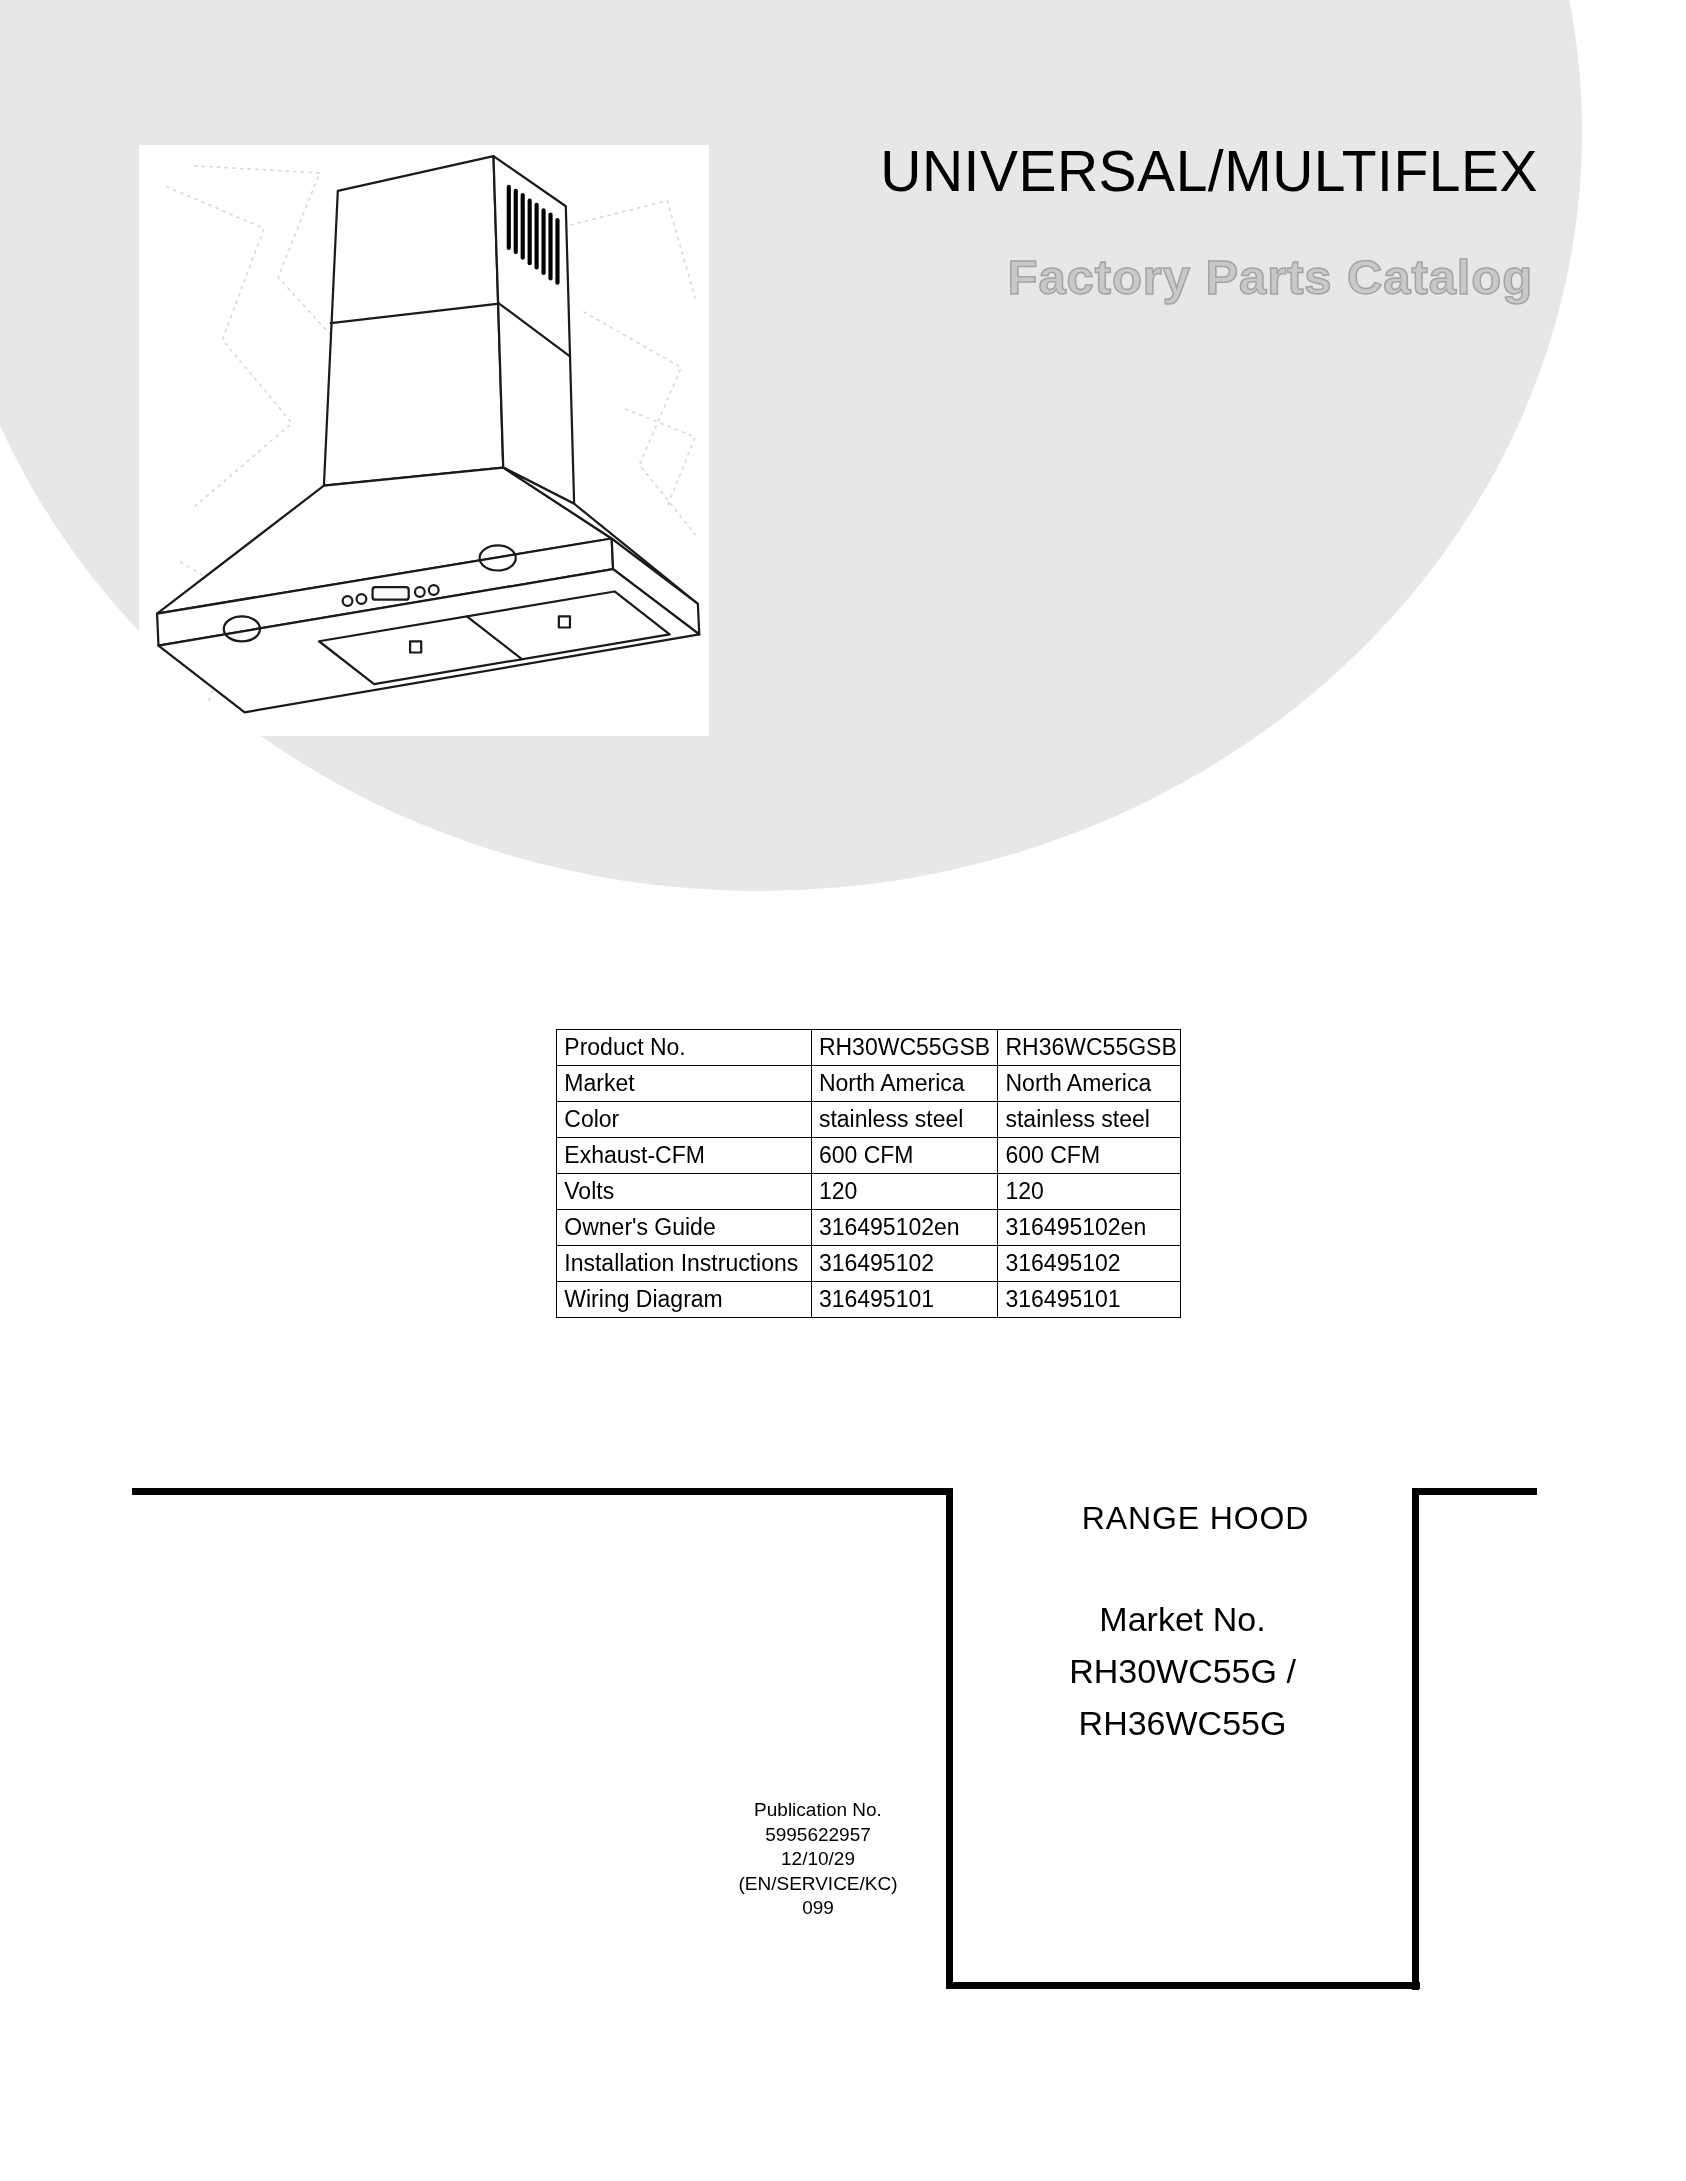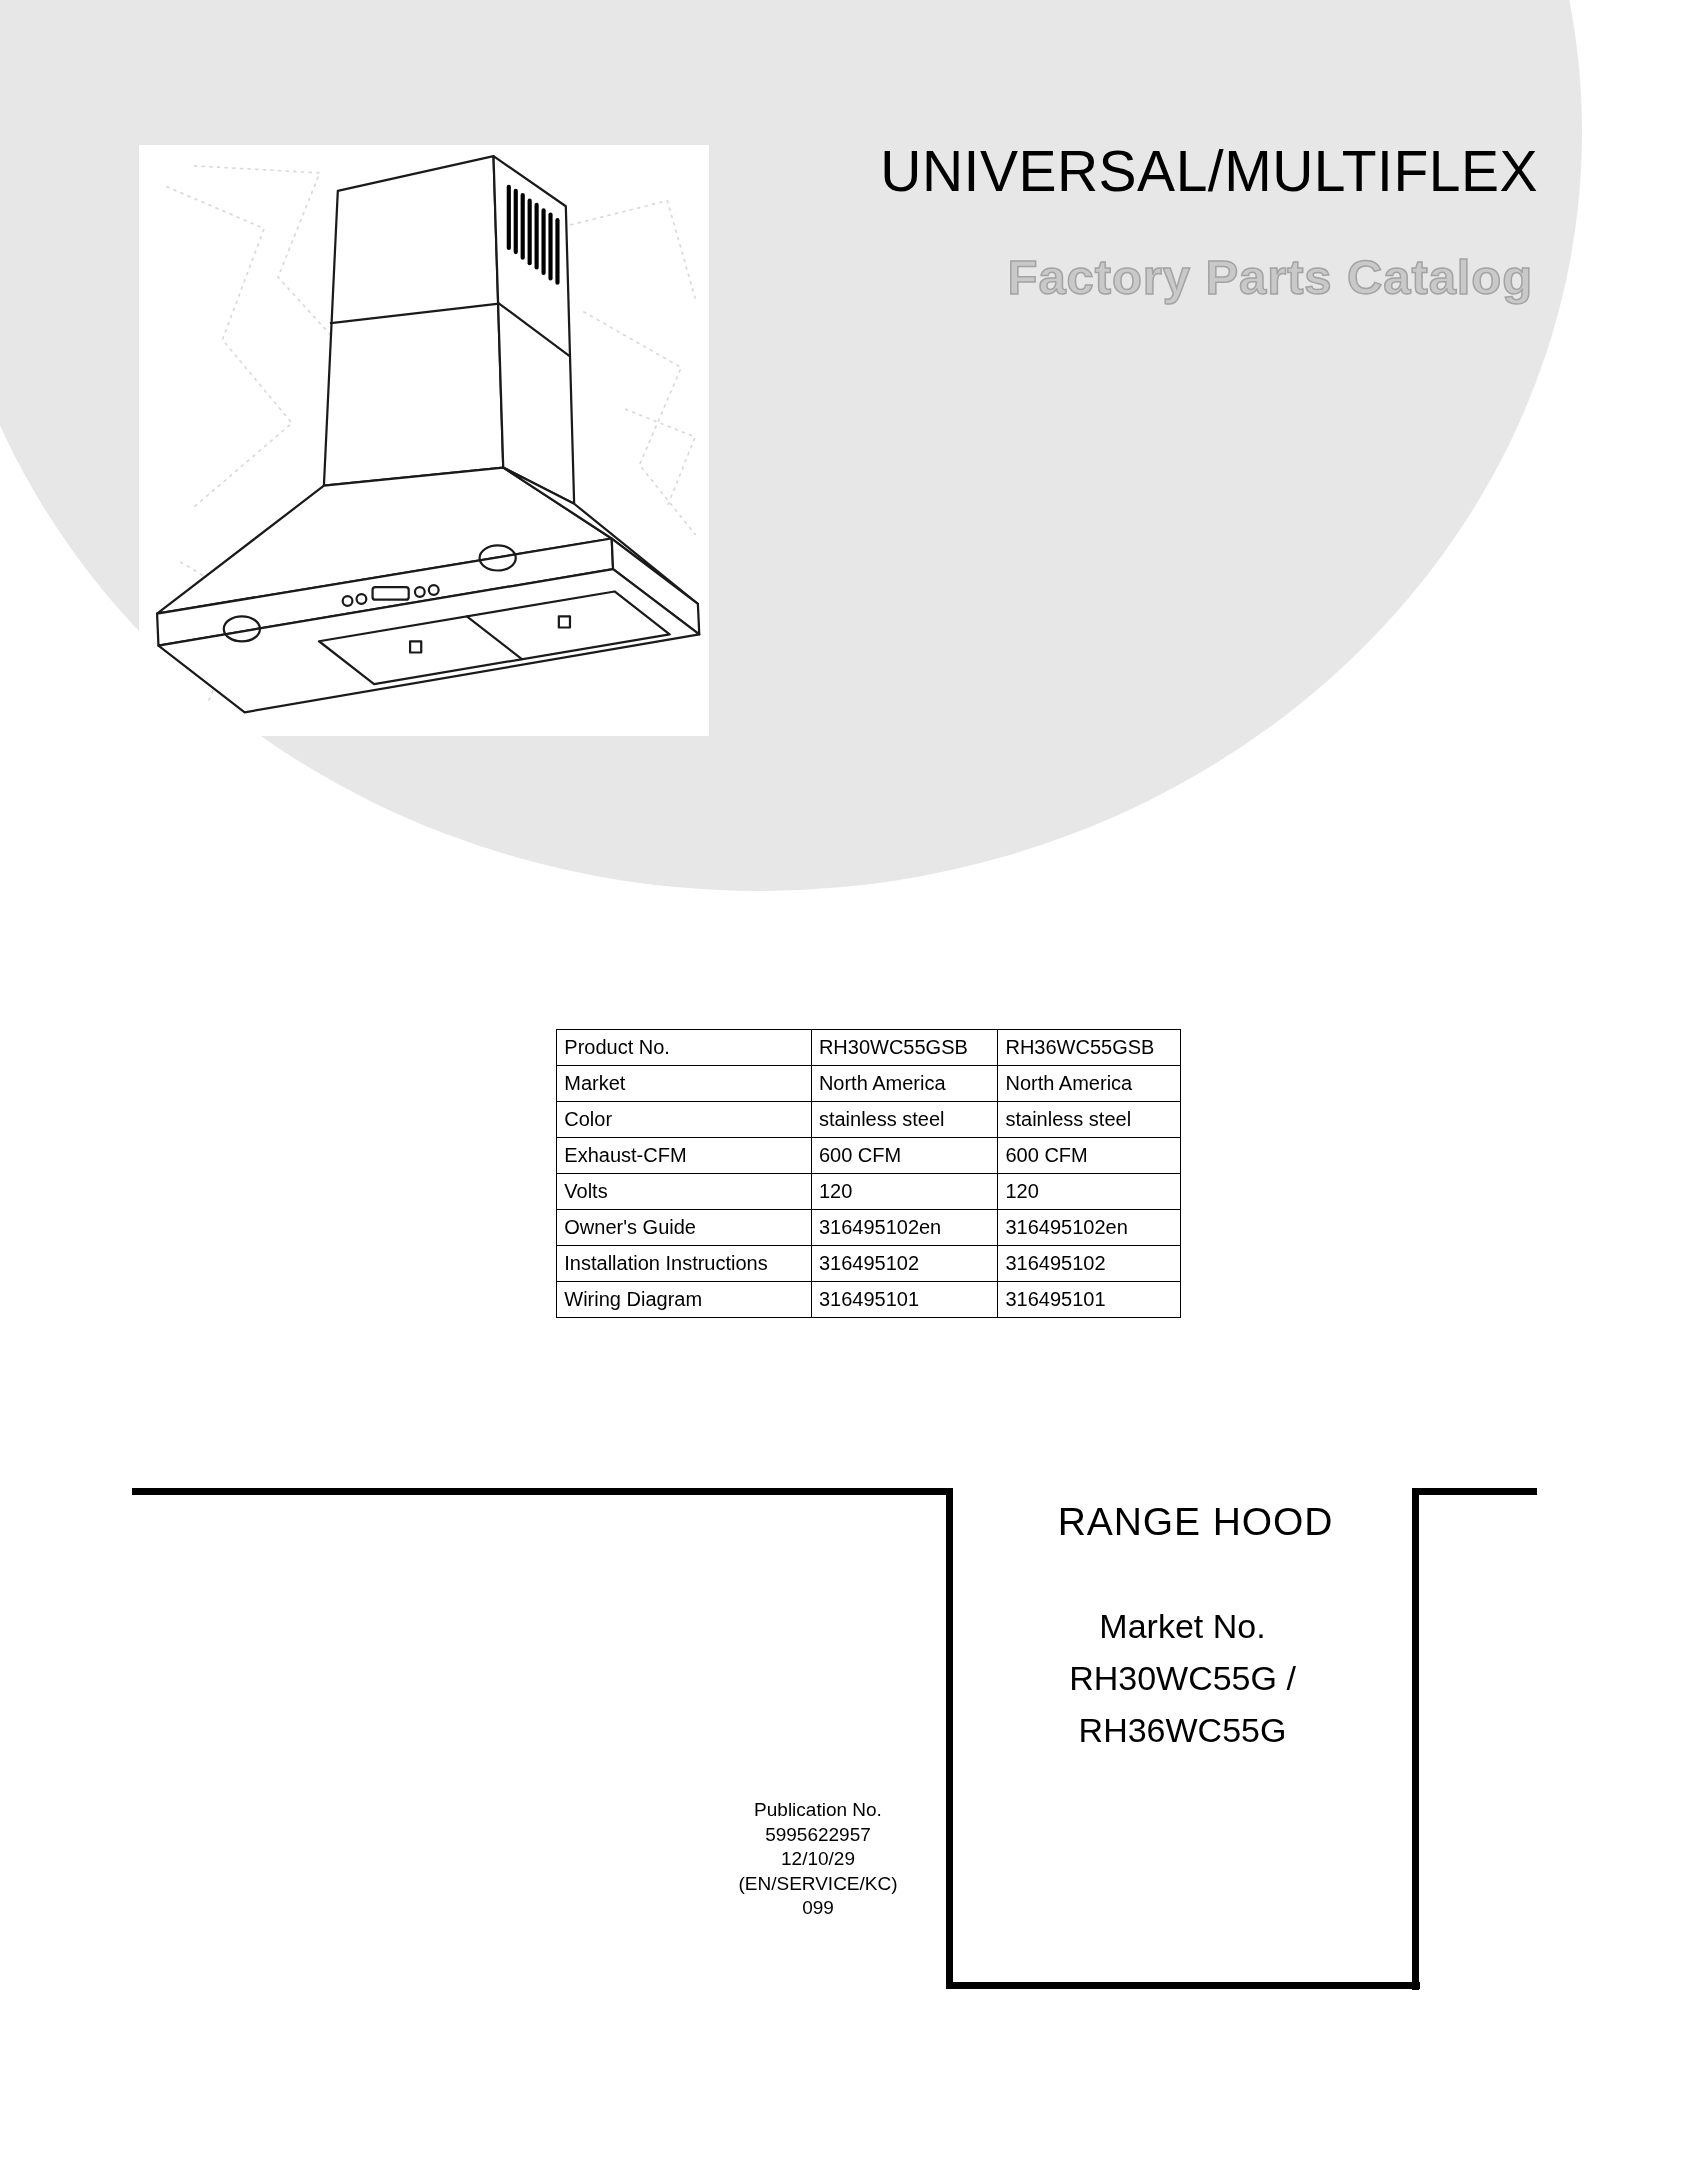--- a/index.html
+++ b/index.html
@@ -24,39 +24,39 @@
   }
   .subtitle{
     position:absolute;top:249px;right:153px;width:1000px;
     text-align:right;font-size:49px;font-weight:700;letter-spacing:0.9px;
     color:#c9c9c9;-webkit-text-stroke:1.5px #a3a3a3;white-space:nowrap;
   }
 
   table.spec{
     position:absolute;left:556px;top:1029px;width:577px;
     border-collapse:collapse;table-layout:fixed;
-    font-size:20px;
+    font-size:23px;
   }
   table.spec td{
     border:1.8px solid #000;height:35px;padding:0 7.3px;
     white-space:nowrap;overflow:hidden;vertical-align:middle;background:#fff;
   }
   td.c0{width:239px;} td.c1{width:171px;} td.c2{width:167px;}
 
   .ln{position:absolute;background:#000;}
   .ln-left-top   {left:132px; top:1488px; width:821px; height:7.3px;}
   .ln-vert-left  {left:946px;top:1488px; width:7.3px;  height:501px;}
   .ln-bottom     {left:946px;top:1982px; width:474px;height:7.3px;}
   .ln-vert-right {left:1412px;top:1495px; width:7.3px;  height:495px;}
   .ln-right-top  {left:1412px;top:1488px; width:125px;height:7.3px;}
 
   .channel-text{
     position:absolute;left:953px;top:1500px;width:459px;text-align:center;
   }
-  .range-hood{font-size:39px;letter-spacing:0.9px;padding-left:26px;}
+  .range-hood{font-size:32px;letter-spacing:0.9px;padding-left:26px;}
   .model-block{margin-top:56px;font-size:34px;line-height:52px;}
 
   .publication{
     position:absolute;left:686px;top:1762px;width:264px;text-align:center;
     font-size:19px;line-height:24.5px;margin-top:36px;
   }
 </style>
 </head>
 <body>
 

